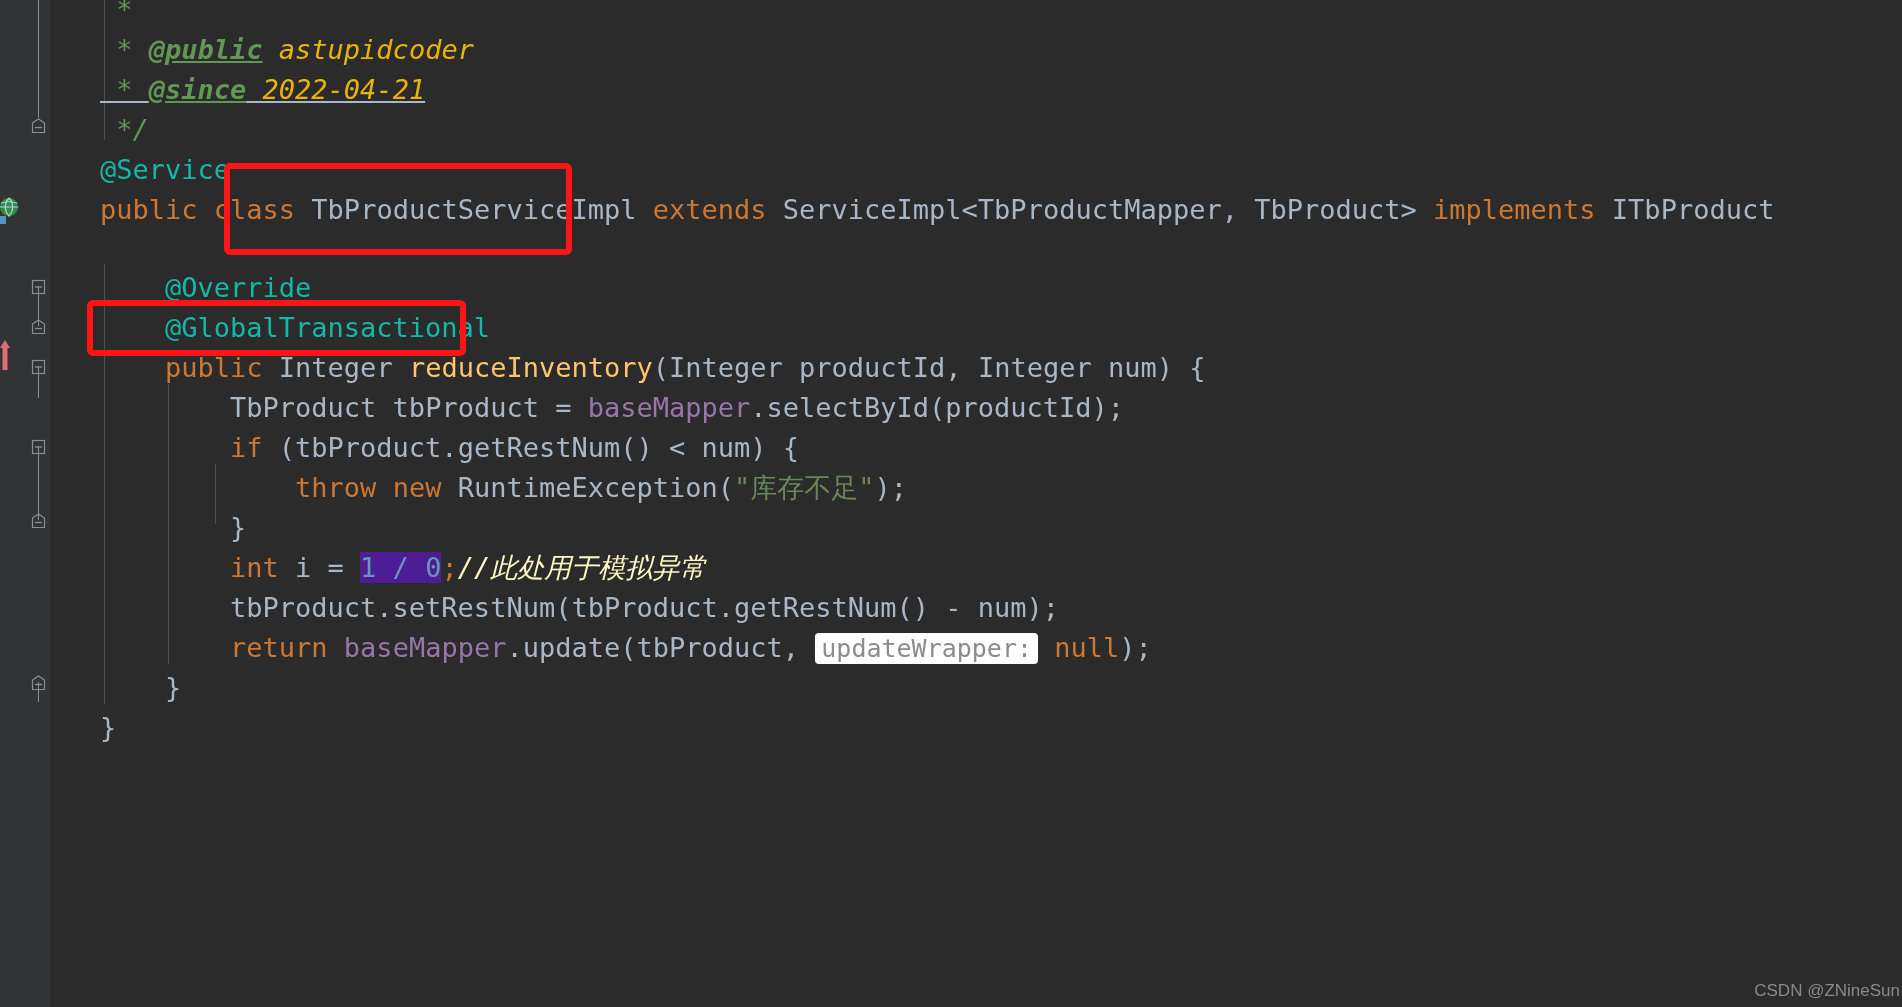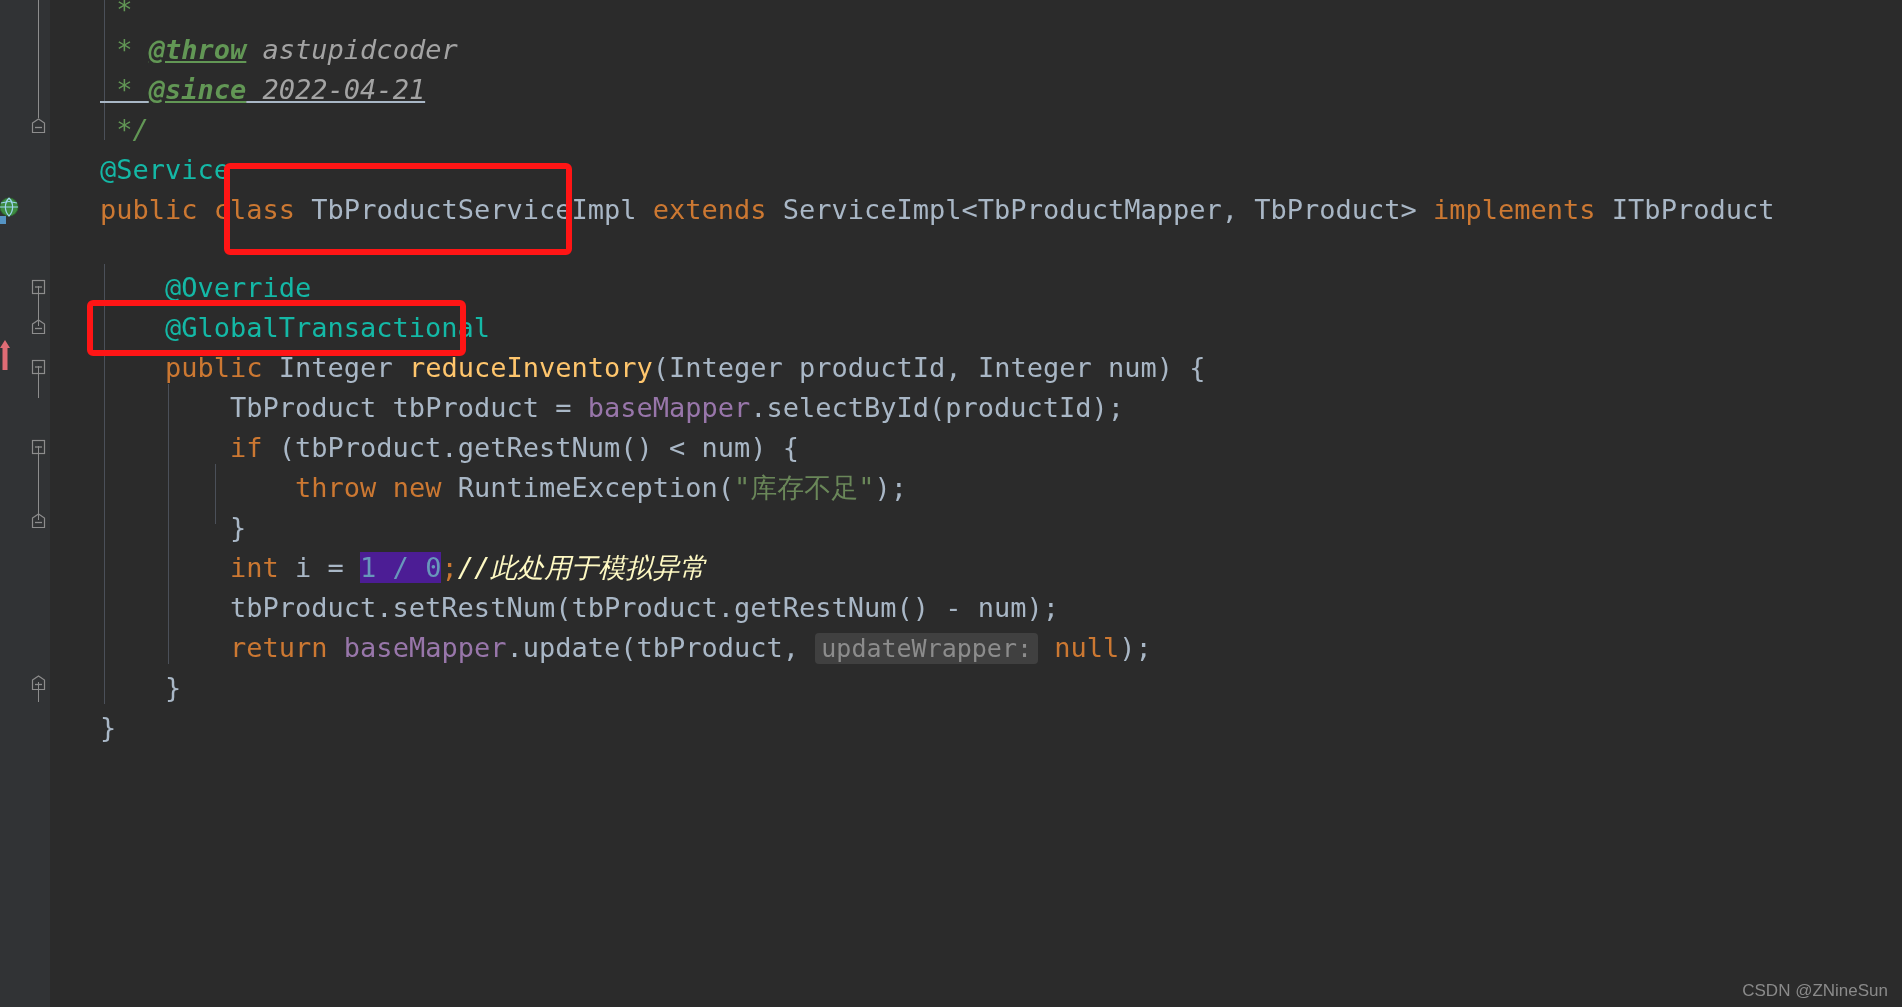--- a/index.html
+++ b/index.html
@@ -62,42 +62,42 @@
   .anno{color:#14b8a6;margin-top:24px;}
   .type{color:#a9b7c6;}
   .cls{color:#a9b7c6;}
   .meth{color:#ffc66d;}
   .field{color:#9876aa;}
   .num{color:#6897bb;}
   .str{color:#6a8759;}
   .cmt{color:#629755;font-style:italic;}
   .cmt-line{color:#fef9c3;font-style:italic;}
   .doctag{color:#629755;font-style:italic;font-weight:bold;text-decoration:underline;}
-  .docval{color:#a3a3a3;font-style:italic;}
+  .docval{color:#eab308;font-style:italic;}
   .punct{color:#a9b7c6;}
   .hl{background:#4c1d95;}
   .inlay{
-    background:#404040;
+    background:#ffffff;
     color:#8c8c8c;
     border-radius:4px;
     padding:1px 6px;
     font-size:25px;
   }
   
   .redbox{
     position:absolute;
     border:6px solid #ff1515;
     border-radius:6px;
     box-sizing:border-box;
     pointer-events:none;
   }
   
   .watermark{
     position:absolute;
-    right:14px;bottom:6px;
+    right:2px;bottom:6px;
     color:#8a8a8a;
     font-size:17px;
     font-family:"Liberation Sans",sans-serif;
   }
   
   .edge-arrow{
     position:absolute;left:0;width:14px;
   }
 </style>
 </head>
@@ -185,21 +185,21 @@
   </div>
 
   <div class="code">
 
     <div class="indent-guide" style="left:54px;top:0px;height:140px;"></div>
     <div class="indent-guide" style="left:54px;top:264px;height:440px;"></div>
     <div class="indent-guide" style="left:118px;top:384px;height:280px;"></div>
     <div class="indent-guide" style="left:165px;top:464px;height:60px;"></div>
 
     <div class="line" style="top:-10px;left:50px;"><span class="cmt"> * </span></div>
-    <div class="line" style="top:30px;left:50px;"><span class="cmt"> * </span><span class="doctag">@throw</span><span class="docval"> astupidcoder</span></div>
+    <div class="line" style="top:30px;left:50px;"><span class="cmt"> * </span><span class="doctag">@public</span><span class="docval"> astupidcoder</span></div>
     <div class="line" style="top:70px;left:50px;text-decoration:underline;"><span class="cmt"> * </span><span class="doctag">@since</span><span class="docval"> 2022-04-21</span></div>
     <div class="line" style="top:110px;left:50px;"><span class="cmt"> */</span></div>
     <div class="line" style="top:150px;left:50px;"><span class="anno">@Service</span></div>
     <div class="line" style="top:190px;left:50px;"><span class="kw">public</span><span class="punct"> </span><span class="kw">class</span><span class="punct"> </span><span class="cls">TbProductServiceImpl</span><span class="punct"> </span><span class="kw">extends</span><span class="punct"> </span><span class="cls">ServiceImpl&lt;TbProductMapper, TbProduct&gt;</span><span class="punct"> </span><span class="kw">implements</span><span class="punct"> </span><span class="cls">ITbProduct</span></div>
     <div class="line" style="top:308px;left:50px;"><span class="anno">    @GlobalTransactional</span></div>
     <div class="line" style="top:268px;left:50px;"><span class="anno">    @Override</span></div>
     <div class="line" style="top:348px;left:50px;"><span class="punct">    </span><span class="kw">public</span><span class="punct"> </span><span class="type">Integer</span><span class="punct"> </span><span class="meth">reduceInventory</span><span class="punct">(</span><span class="type">Integer</span><span class="punct"> productId, </span><span class="type">Integer</span><span class="punct"> num) {</span></div>
     <div class="line" style="top:388px;left:50px;"><span class="punct">        </span><span class="type">TbProduct</span><span class="punct"> tbProduct = </span><span class="field">baseMapper</span><span class="punct">.selectById(productId);</span></div>
     <div class="line" style="top:428px;left:50px;"><span class="punct">        </span><span class="kw">if</span><span class="punct"> (tbProduct.getRestNum() &lt; num) {</span></div>
     <div class="line" style="top:468px;left:50px;"><span class="punct">            </span><span class="kw">throw</span><span class="punct"> </span><span class="kw">new</span><span class="punct"> RuntimeException(</span><span class="str">"库存不足"</span><span class="punct">);</span></div>

